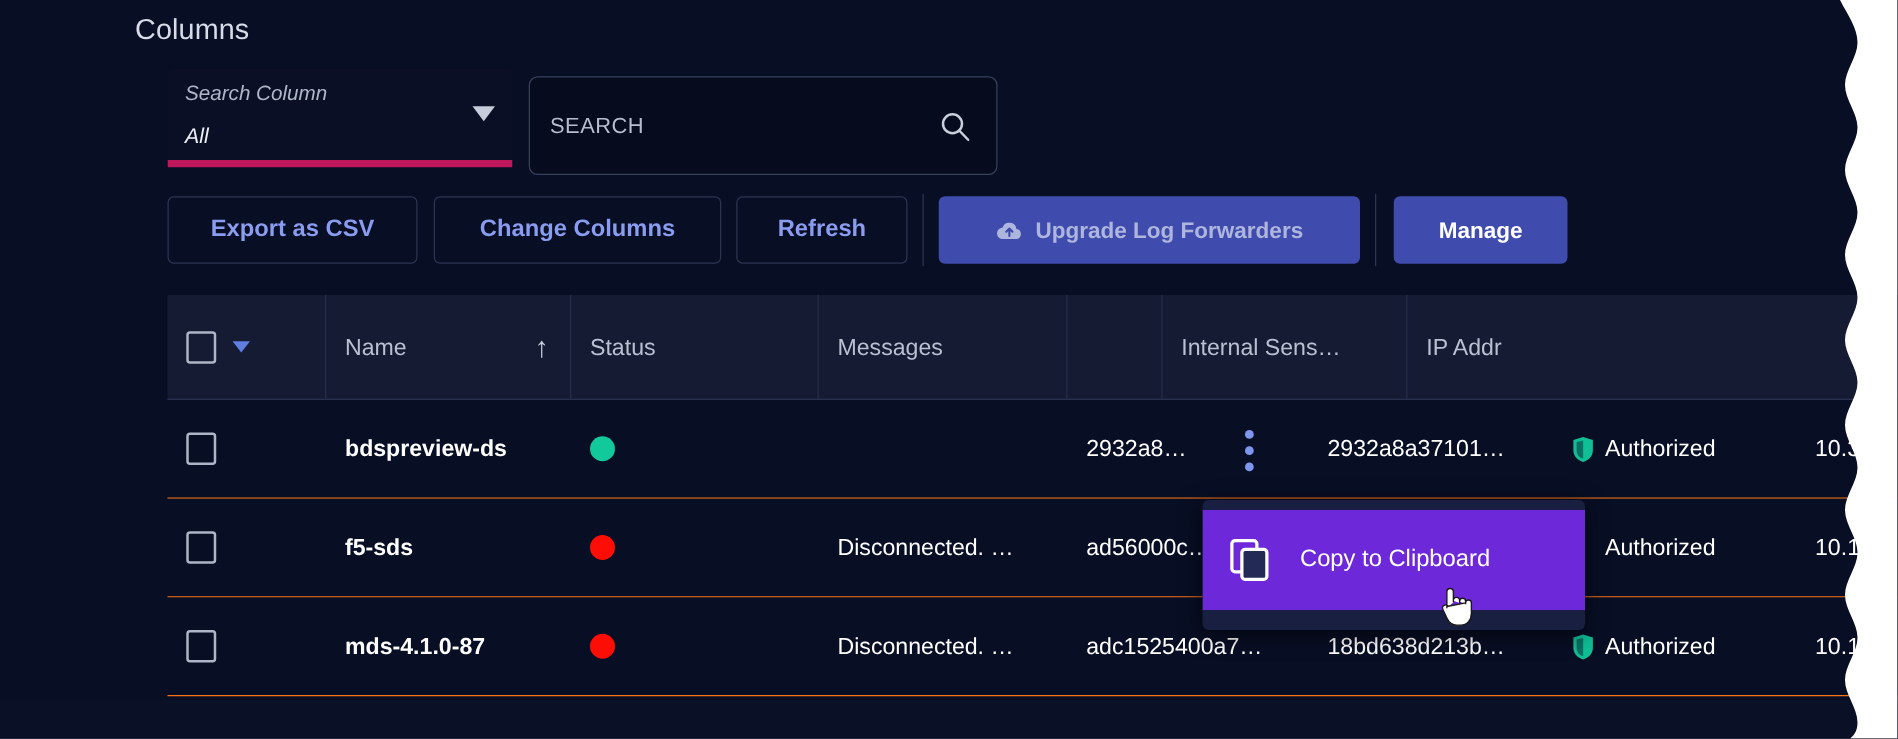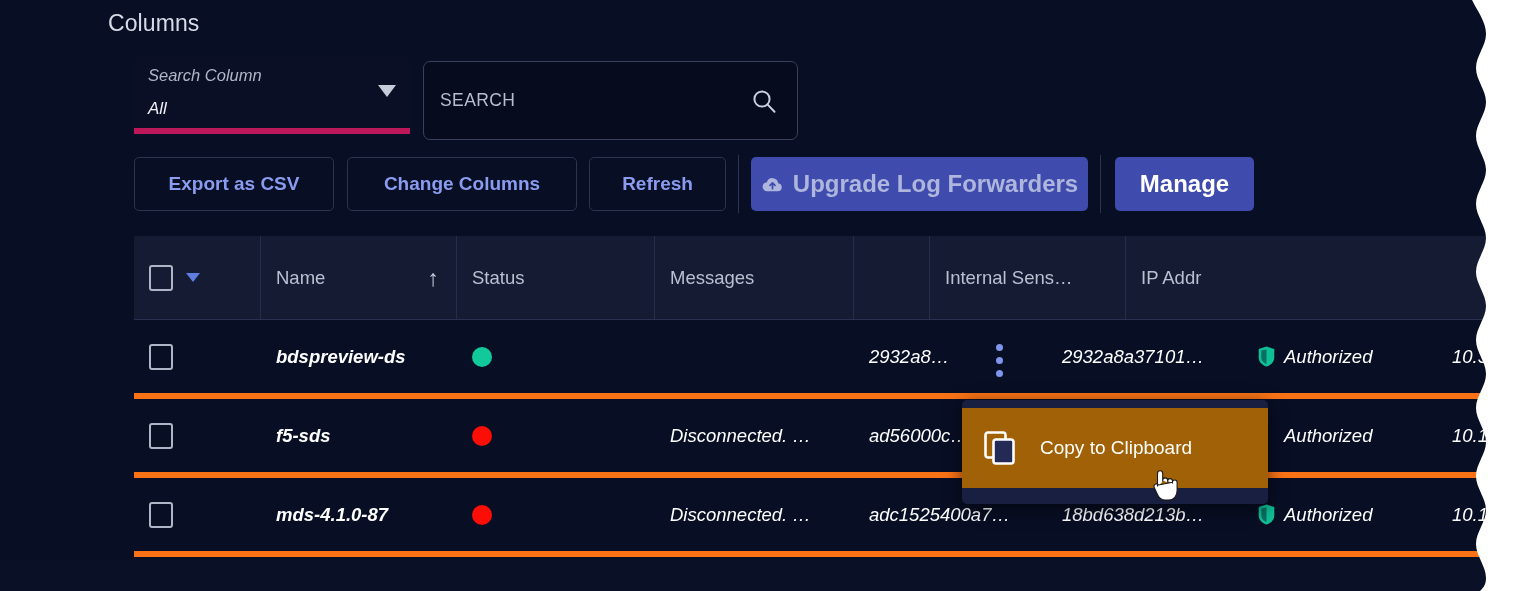--- a/index.html
+++ b/index.html
@@ -102,21 +102,21 @@
     display: flex; align-items: center; justify-content: center;
     white-space: nowrap;
     cursor: pointer;
   }
   .btn-primary {
     position: absolute; top: 0;
     height: 54px;
     background: #3f4cad;
     border: none;
     border-radius: 5px;
-    font-size: 24px;
+    font-size: 18px;
     font-weight: bold;
     font-family: "Liberation Sans", sans-serif;
     display: flex; align-items: center; justify-content: center;
     gap: 9px;
     white-space: nowrap;
     cursor: pointer;
   }
   .btn-upgrade { left: 617px; width: 337px; color: #aeb6dd; }
   .btn-manage  { left: 981px; width: 139px; color: #ffffff; }
   .btn-sep {
@@ -167,23 +167,22 @@
   }
   .sort-arrow {
     position: absolute; right: 17px; top: 50%; transform: translateY(-50%);
     color: #c6ccda; font-size: 23px; line-height: 1;
   }
 
   .trow {
     position: relative;
     height: 79px;
     background: #080e24;
-    border-bottom: 6px solid #f97316;
+    border-bottom: 1px solid #f97316;
     display: flex;
-    font-style: italic;
   }
   .td {
     display: flex; align-items: center;
     color: #ffffff;
     font-size: 18.5px;
     padding-left: 15px;
     white-space: nowrap;
     overflow: hidden;
   }
   .td.name { font-weight: bold; }
@@ -210,21 +209,21 @@
     width: 306px; height: 104px;
     background: #181f40;
     border-radius: 5px;
     box-shadow: 0 4px 18px rgba(0,0,0,.55);
     overflow: hidden;
     z-index: 20;
   }
   .ctx-item {
     position: absolute; left: 0; top: 8px;
     width: 306px; height: 80px;
-    background: #a16207;
+    background: #6d28d9;
     display: flex; align-items: center;
     padding-left: 22px;
     gap: 24px;
     color: #ffffff;
     font-size: 19px;
     cursor: pointer;
   }
   .copy-icon { width: 32px; height: 34px; flex: none; }
 
   .cursor-hand {

